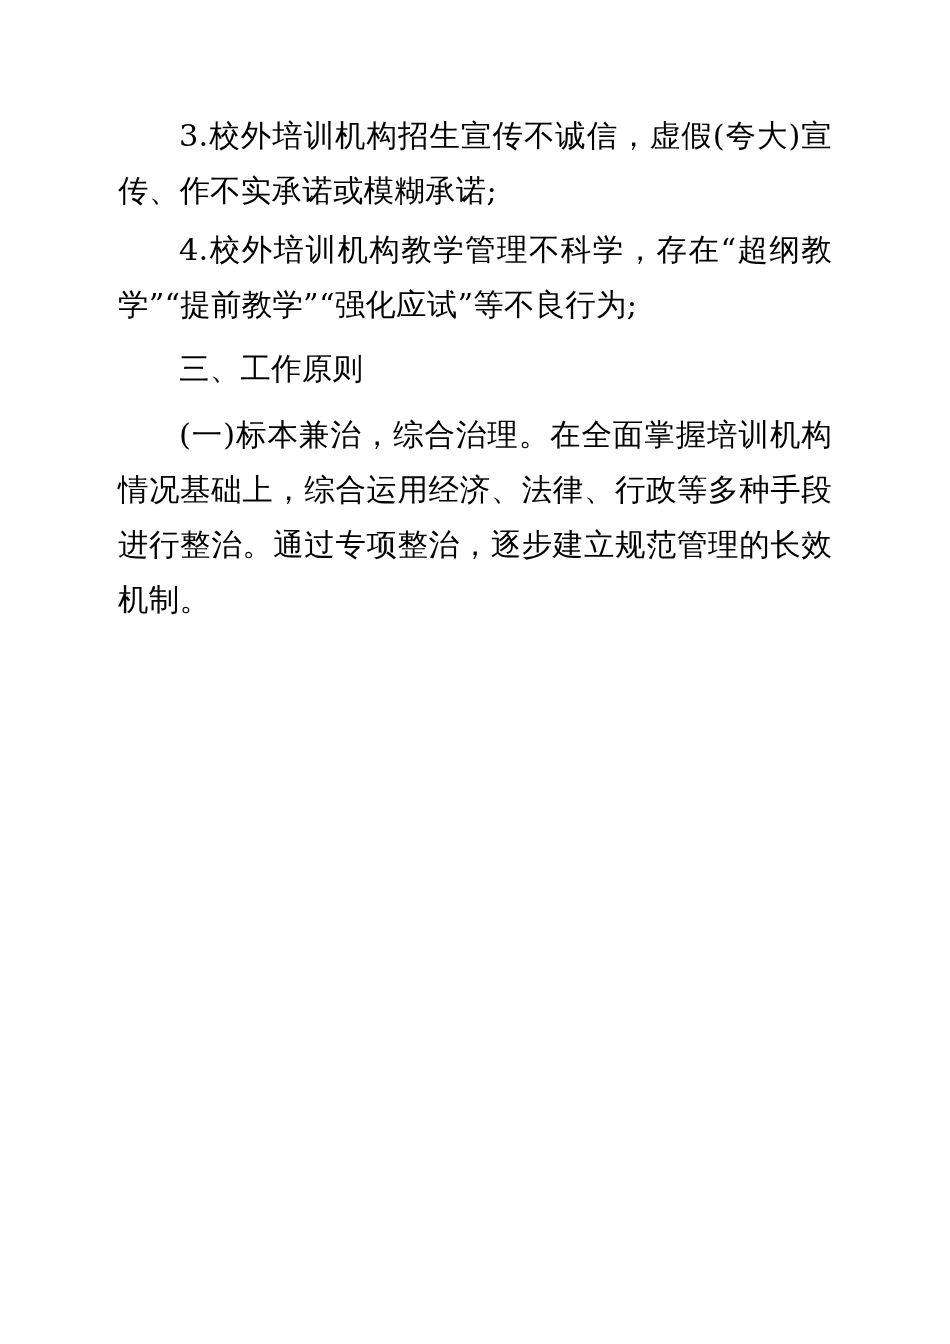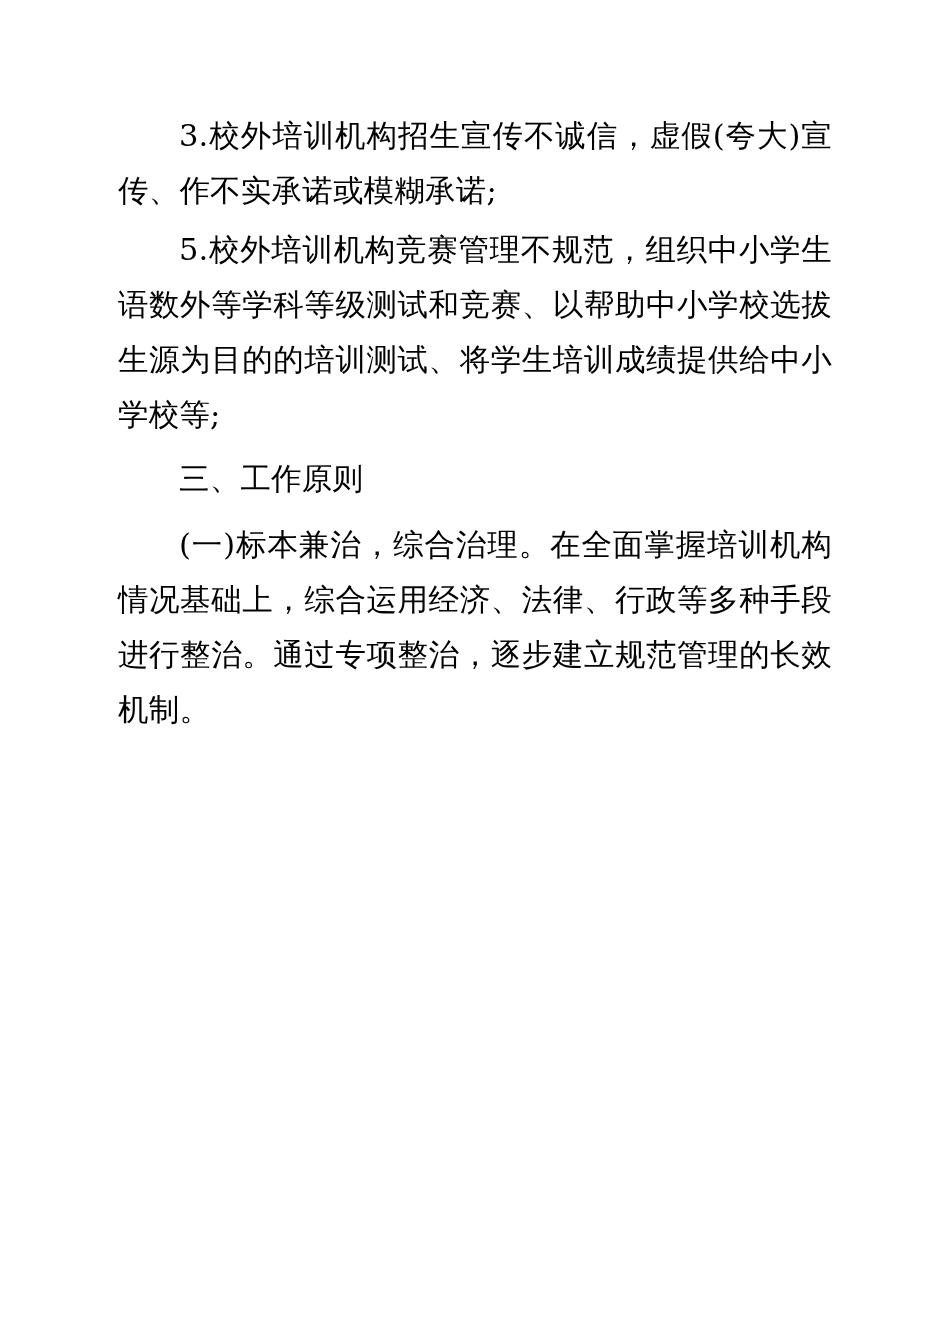--- a/index.html
+++ b/index.html
@@ -40,19 +40,19 @@
     font-family: Liberation Serif, serif;
   }
   .spacer-sm { height: 6px; }
 </style>
 </head>
 <body>
 
 <div id="page">
 
   <p class="para">3.校外培训机构招生宣传不诚信，虚假(夸大)宣传、作不实承诺或模糊承诺;</p>
-  <p class="para">5.校外培训机构竞赛管理不规范，组织中小学生语数外等学科等级测试和竞赛、以帮助中小学校选拔生源为目的的培训测试、将学生培训成绩提供给中小学校等;</p>
+  <p class="para">4.校外培训机构教学管理不科学，存在“超纲教学”“提前教学”“强化应试”等不良行为;</p>
   <div class="spacer-sm"></div>
   <p class="heading">三、工作原则</p>
   <div class="spacer-sm"></div>
   <p class="para">(一)标本兼治，综合治理。在全面掌握培训机构情况基础上，综合运用经济、法律、行政等多种手段进行整治。通过专项整治，逐步建立规范管理的长效机制。</p>
 
 </div>
 
 </body></html>

